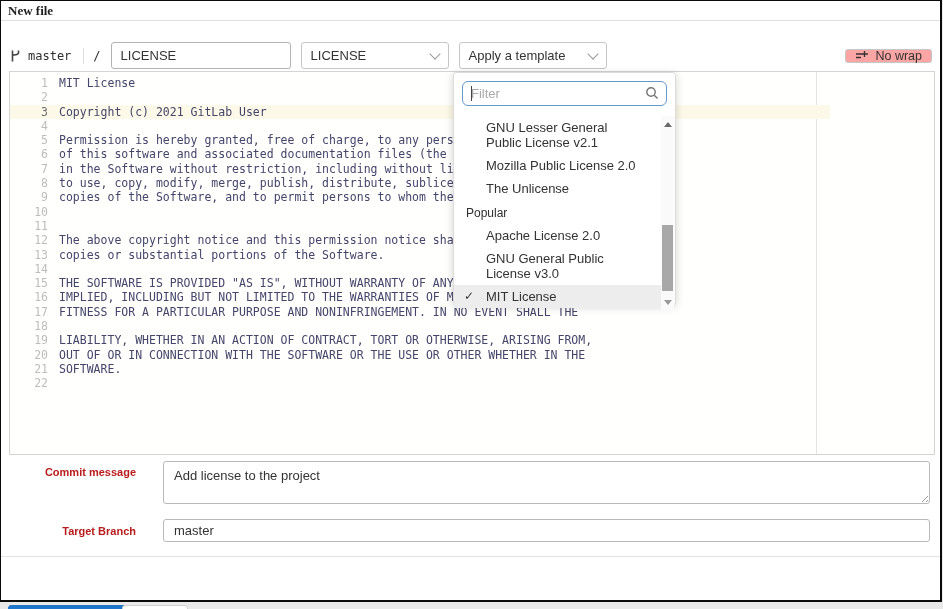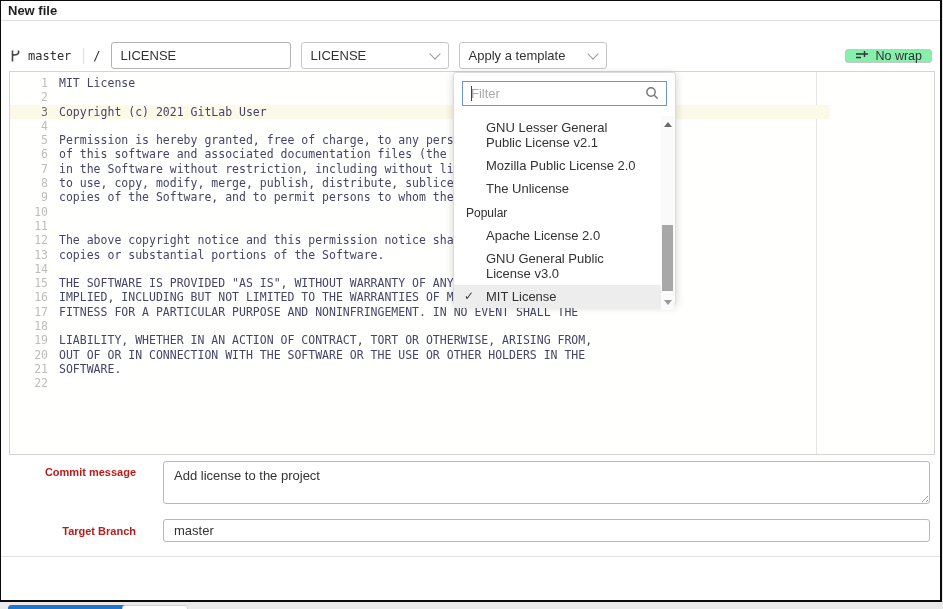--- a/index.html
+++ b/index.html
@@ -1,59 +1,59 @@
 <!DOCTYPE html>
 <html style="--accent: #1f75cb; --active-line-bg: #fcf9e8; --code-text: #45456b; --focus-border: #6699cc;"><head>
 <meta charset="utf-8">
 <style>
   html,body{margin:0;padding:0;background:#e9e9e9;}
   .screen{position:relative;width:943px;height:609px;background:#e9e9e9;overflow:hidden;
           font-family:"Liberation Sans","DejaVu Sans",sans-serif;color:#2e2e2e;}
   .window{position:absolute;left:0;top:0;width:939px;height:599px;border:2px solid #0a0a0a;
           border-top-width:1px;border-left-width:1px;background:#fff;}
   
-  .page-title{position:absolute;left:7px;top:2px;font-size:13px;font-weight:bold;color:#1f1f1f;}
+  .page-title{position:absolute;left:7px;top:2px;font-size:13px;font-weight:bold;color:#1f1f1f;font-family:Liberation Serif, serif;}
   .title-divider{position:absolute;left:0;top:19px;width:100%;height:1px;background:#e0e0e0;}
   
   .toolbar{position:absolute;left:8px;top:41px;right:8px;height:27px;display:flex;align-items:center;}
   .mono{font-family:"DejaVu Sans Mono","Liberation Mono",monospace;}
   .branch-ref{display:flex;align-items:center;gap:6px;font-size:12px;color:#2e2e2e;}
   .vsep{width:1px;height:16px;background:#ddd;margin:0 9px 0 12px;}
   .slash{font-size:12px;margin-right:10px;}
   .tb-input{width:180px;height:27px;box-sizing:border-box;border:1px solid #b3b3b3;border-radius:3px;
             padding:0 9px;font-size:13px;color:#333;outline:none;background:#fff;
             font-family:"Liberation Sans",sans-serif;}
   .tb-select{box-sizing:border-box;width:148px;height:27px;border:1px solid #c6c6c6;border-radius:3px;
              background:#fff;display:flex;align-items:center;justify-content:space-between;
              padding:0 9px;font-size:13px;color:#333;margin-left:10px;cursor:pointer;}
   .chev{width:7px;height:7px;border-right:1.5px solid #9a9a9a;border-bottom:1.5px solid #9a9a9a;
         transform:rotate(45deg);margin-top:-4px;flex:none;}
   .tb-spacer{flex:1;}
-  .nowrap-btn{box-sizing:border-box;height:14px;border:1px solid #c6c6c6;border-radius:3px;background:#86efac;
+  .nowrap-btn{box-sizing:border-box;height:14px;border:1px solid #c6c6c6;border-radius:3px;background:#fca5a5;
               display:flex;align-items:center;gap:5px;padding:0 9px;font-size:12.5px;color:#333;cursor:pointer;}
   
   .editor{position:absolute;left:8px;top:70px;width:926px;height:384px;box-sizing:border-box;
           border:1px solid #d4d4d4;background:#fffffd;overflow:hidden;}
   .print-margin{position:absolute;left:806px;top:0;bottom:0;width:1px;background:#e4e4e4;}
   .code-lines{position:absolute;left:0;top:4px;right:0;}
   .code-row{position:relative;display:flex;height:14.3px;line-height:14.3px;
             font-family:"DejaVu Sans Mono","Liberation Mono",monospace;font-size:11.5px;}
   .code-row .hl{display:none;position:absolute;left:0;top:0;height:100%;width:820px;
                 background:var(--active-line-bg,#fcf9e8);}
   .code-row.active .hl{display:block;}
   .ln{position:relative;width:38px;text-align:right;color:#bdbdbd;flex:none;}
   .code-row.active .ln{color:#6e6e6e;}
   .code{position:relative;margin-left:11px;white-space:pre;color:var(--code-text,#45456b);}
   
   .dropdown{position:absolute;left:452px;top:71px;width:223px;height:233px;box-sizing:border-box;
             background:#fff;border:1px solid #dcdcdc;border-radius:3px;
             box-shadow:0 2px 8px rgba(0,0,0,.18);z-index:5;}
   .filter-wrap{position:relative;margin:8px 8px 0 8px;}
   .filter-input{width:100%;box-sizing:border-box;height:25px;border:1px solid var(--focus-border,#6699cc);
-                border-radius:0;padding:0 26px 0 8px;font-size:13px;color:#333;outline:none;
+                border-radius:6px;padding:0 26px 0 8px;font-size:13px;color:#333;outline:none;
                 font-family:"Liberation Sans",sans-serif;}
   .filter-input::placeholder{color:#a9a9a9;}
   .caret{position:absolute;left:9px;top:5px;width:1px;height:15px;background:#444;}
   .search-icon{position:absolute;right:8px;top:5px;}
   .tpl-list{position:relative;margin-top:10px;height:194px;overflow:hidden;}
   .tpl-item{position:relative;padding:4px 18px 4px 32px;margin-right:14px;font-size:13px;color:#333;
             line-height:15px;cursor:pointer;}
   .tpl-item.selected{background:#ededed;margin-right:14px;}
   .tpl-item .check{position:absolute;left:10px;top:4px;font-size:12px;color:#3a3a3a;display:none;}
   .tpl-item.selected .check{display:block;}
@@ -197,21 +197,21 @@
           </div>
           <div class="code-row">
             <span class="ln">18</span>
           </div>
           <div class="code-row">
             <span class="ln">19</span>
             <span class="code">LIABILITY, WHETHER IN AN ACTION OF CONTRACT, TORT OR OTHERWISE, ARISING FROM,</span>
           </div>
           <div class="code-row">
             <span class="ln">20</span>
-            <span class="code">OUT OF OR IN CONNECTION WITH THE SOFTWARE OR THE USE OR OTHER HOLDERS IN THE</span>
+            <span class="code">OUT OF OR IN CONNECTION WITH THE SOFTWARE OR THE USE OR OTHER WHETHER IN THE</span>
           </div>
           <div class="code-row">
             <span class="ln">21</span>
             <span class="code">SOFTWARE.</span>
           </div>
           <div class="code-row">
             <span class="ln">22</span>
             <span class="code"></span>
           </div>
         </div>

